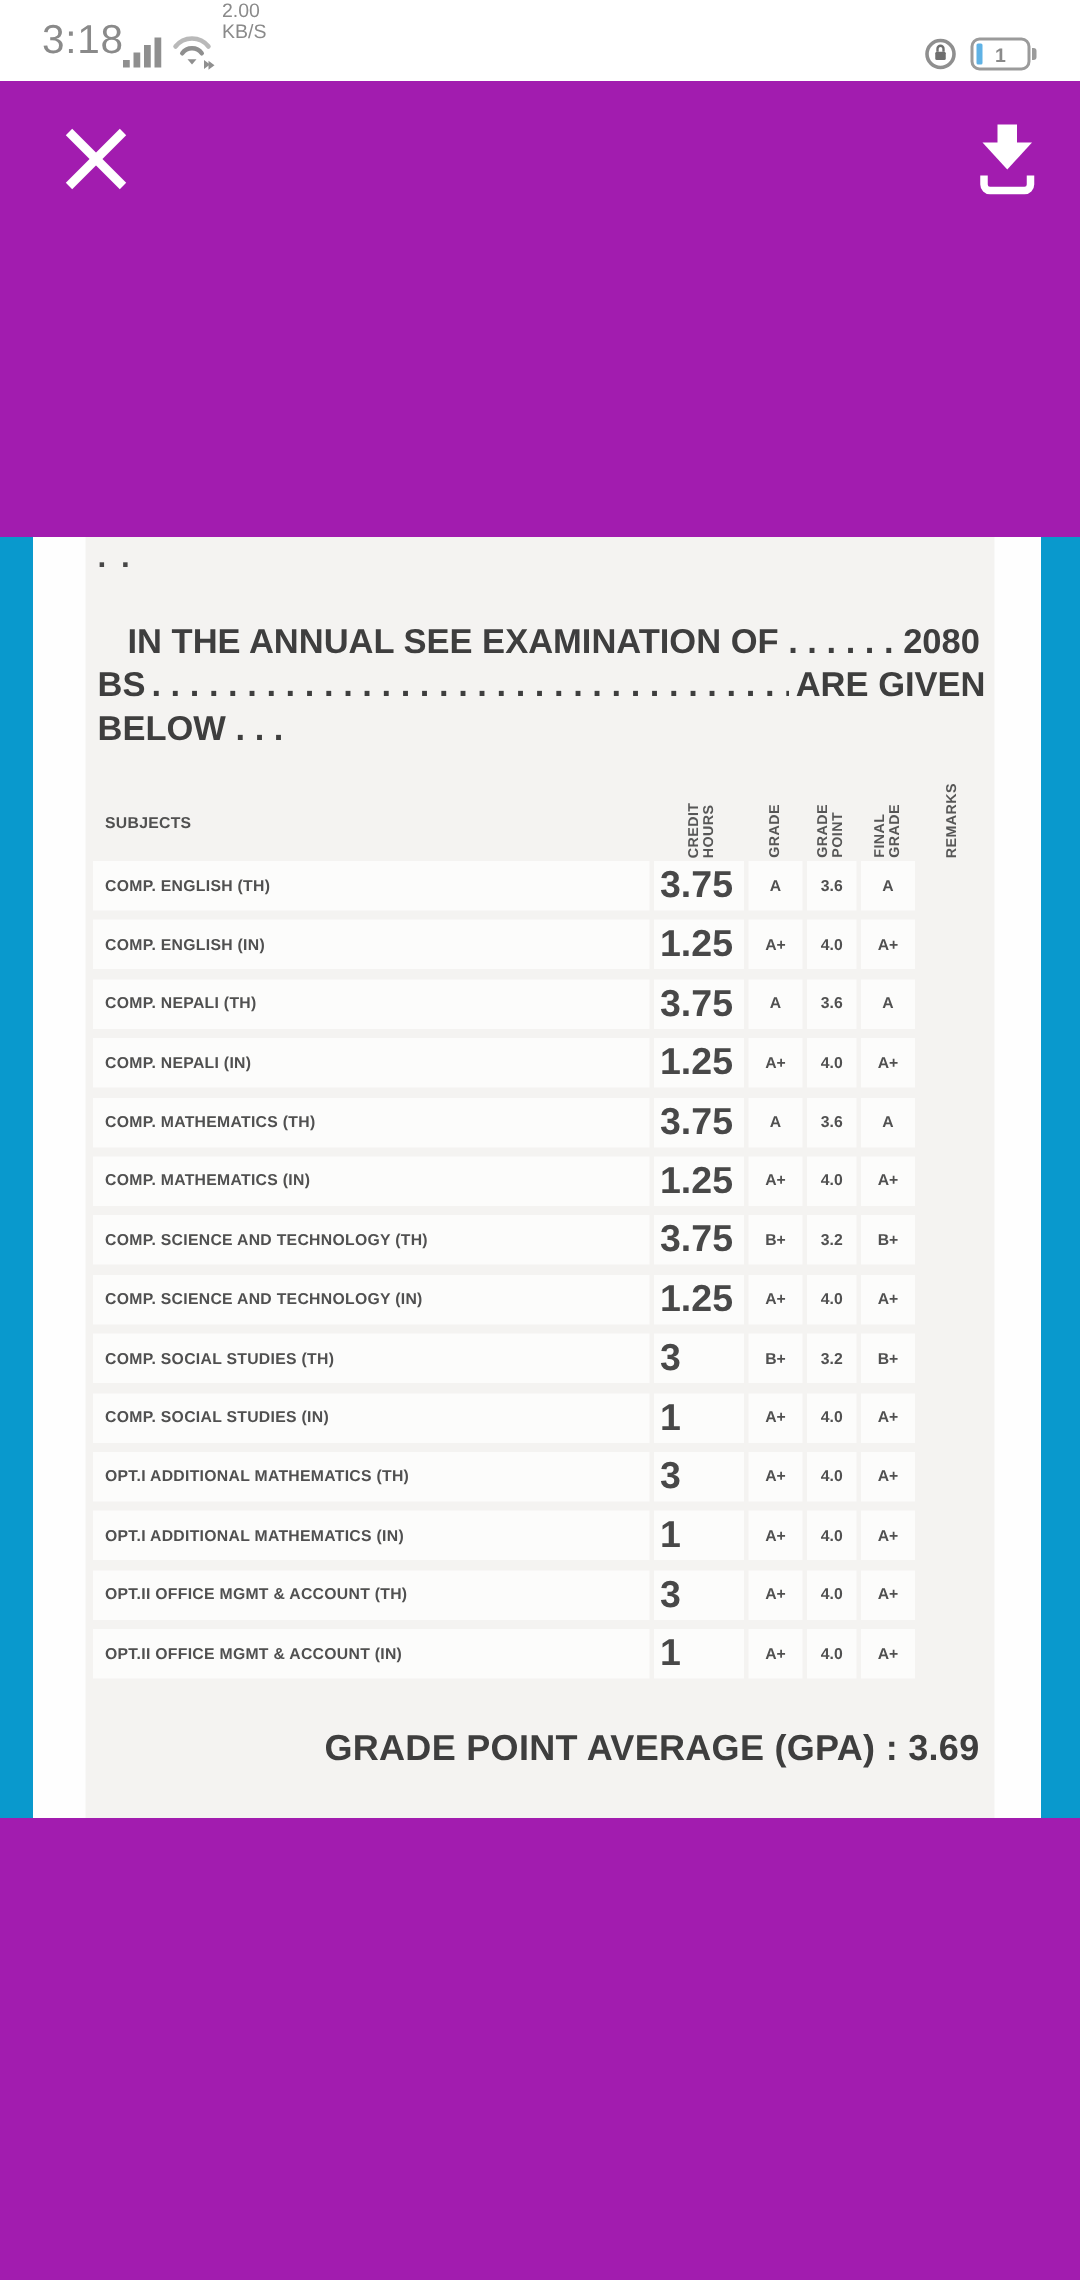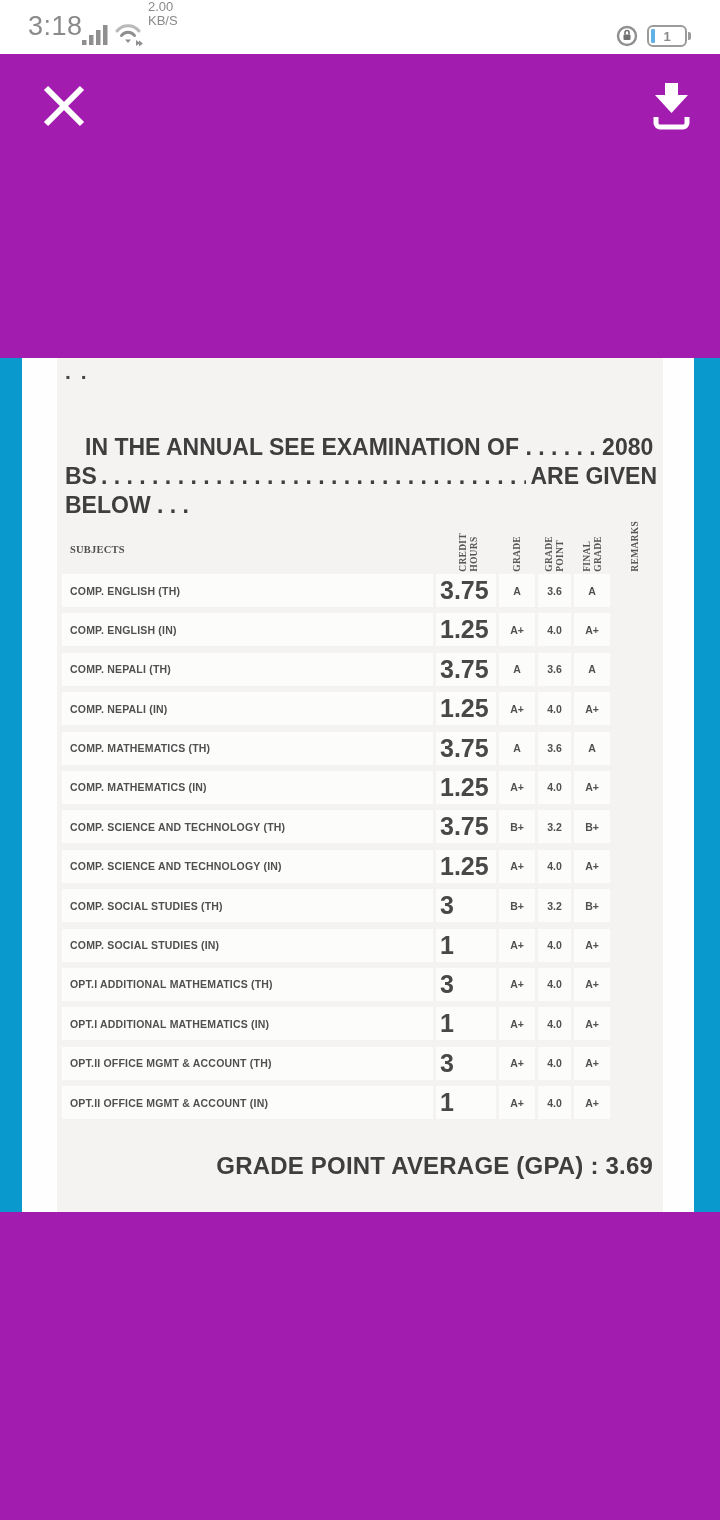--- a/index.html
+++ b/index.html
@@ -23,42 +23,42 @@
   .close-btn{position:absolute;left:36px;top:78px;width:56px;height:56px;display:flex;align-items:center;justify-content:center;}
   .dl-btn{position:absolute;left:640px;top:76px;width:64px;height:64px;display:flex;align-items:center;justify-content:center;}
 
   
   .photo{position:absolute;top:358px;left:0;width:720px;height:854px;background:#0999cd;}
   .photo-margin{position:absolute;top:0;left:22px;width:672px;height:854px;background:#fefefe;}
   .paper{position:absolute;top:0;left:57px;width:606px;height:854px;background:#f4f3f1;}
 
   .frag-dots{position:absolute;left:8px;top:2px;font-size:21px;font-weight:700;color:#474747;letter-spacing:2px;}
   .heading{position:absolute;left:8px;top:55px;width:592px;font-size:23px;font-weight:700;color:#3e3e3e;line-height:29px;}
-  .heading .l1{padding-left:20px;white-space:nowrap;margin-top:20px;}
+  .heading .l1{padding-left:20px;white-space:nowrap;}
   .heading .l2{display:flex;white-space:nowrap;}
   .heading .l2 .leader{flex:1;overflow:hidden;margin:0 4px;}
   .heading .l3{white-space:nowrap;}
 
   
   .rtable{position:absolute;left:5px;top:168px;width:596px;}
   .thead{display:flex;gap:3px;height:46px;margin-bottom:2px;}
   .th{display:flex;justify-content:center;align-items:flex-end;}
   .th .vtext{writing-mode:vertical-rl;transform:rotate(180deg);font-size:9.5px;font-weight:700;
              color:#565656;letter-spacing:.3px;line-height:10.5px;white-space:pre-line;text-align:left;}
   .th-subj{justify-content:flex-start;align-items:center;padding-left:8px;
            font-size:10.5px;font-weight:700;color:#565656;letter-spacing:.3px;}
   .trow{display:flex;gap:3px;height:33px;margin-bottom:6.4px;}
   .cell{background:#fcfcfb;display:flex;align-items:center;}
   .c-subj{width:363px;padding-left:8px;font-size:10.5px;font-weight:700;color:#505050;letter-spacing:.2px;}
   .c-cred{width:60px;padding-left:4px;font-size:25px;font-weight:600;color:#484848;box-sizing:border-box;}
   .c-grd{width:36px;justify-content:center;font-size:10.5px;font-weight:700;color:#505050;}
   .c-gp{width:33px;justify-content:center;font-size:10.5px;font-weight:700;color:#505050;}
   .c-fg{width:36px;justify-content:center;font-size:10.5px;font-weight:700;color:#505050;}
   .c-rem{flex:1;background:transparent;}
-  .th.c-subj,.th.c-cred,.th.c-grd,.th.c-gp,.th.c-fg,.th.c-rem{background:transparent;font-family:Liberation Serif, serif;}
+  .th.c-subj,.th.c-cred,.th.c-grd,.th.c-gp,.th.c-fg,.th.c-rem{background:transparent;}
 
   .gpa{position:absolute;right:10px;top:794px;font-size:24px;font-weight:700;color:#3e3e3e;letter-spacing:.2px;}
 </style>
 </head>
 <body>
 
 <div id="screen">
 
   <div class="status-bar">
     <div class="sb-time">3:18</div>

